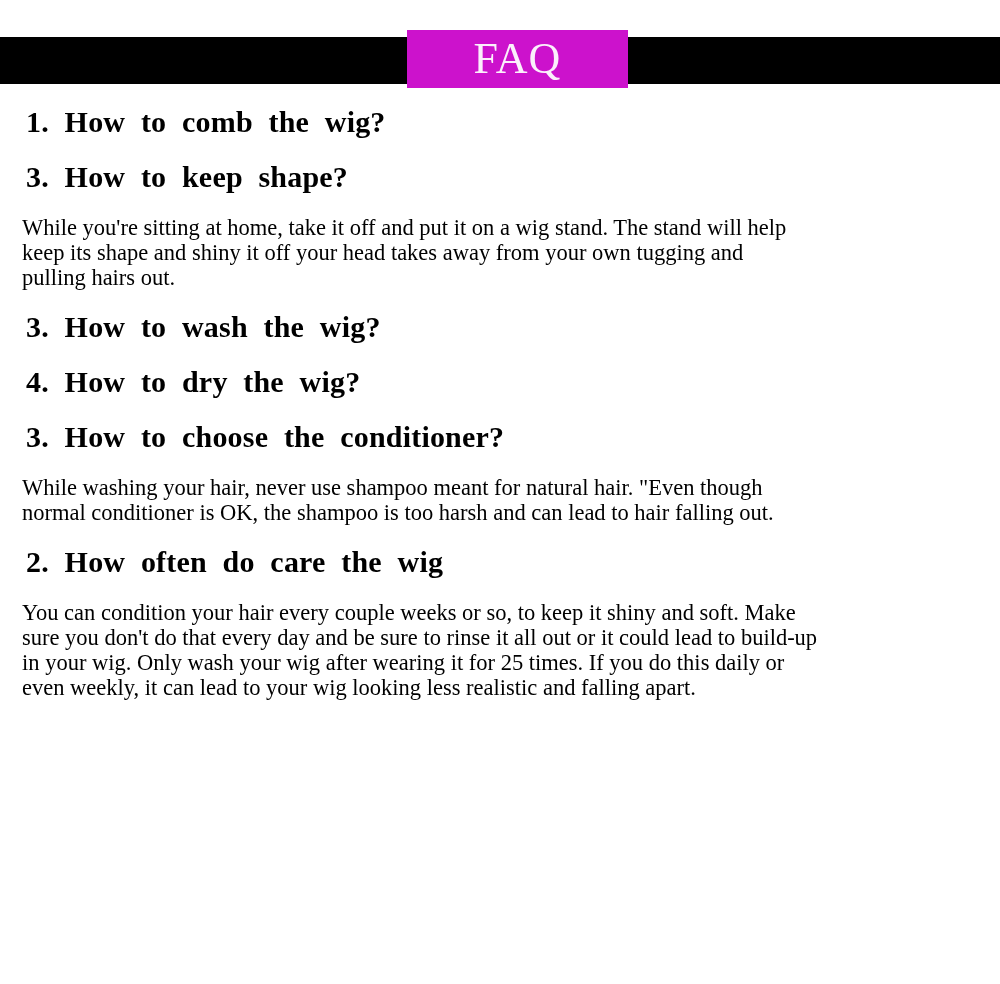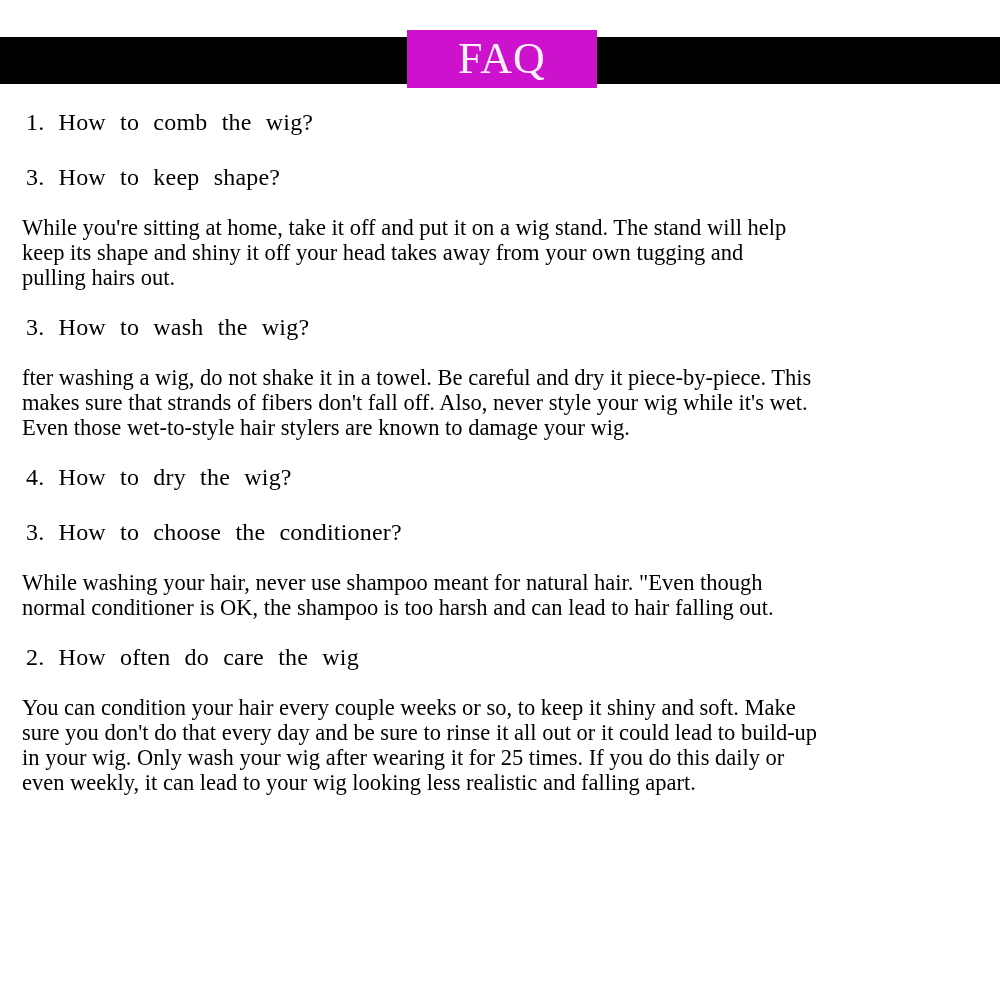--- a/index.html
+++ b/index.html
@@ -23,37 +23,37 @@
     left: 0;
     top: 37px;
     width: 100%;
     height: 47px;
     background: #000000;
   }
   .faq-box {
     position: absolute;
     left: 407px;
     top: 30px;
-    width: 190px;
+    width: 221px;
     height: 58px;
     background: #CC12CC;
     color: #FBEFFB;
     display: flex;
     align-items: center;
     justify-content: center;
     font-size: 44px;
     line-height: 1;
     letter-spacing: 1px;
   }
   .content {
     padding: 17px 20px 0 22px;
   }
   .question {
-    font-size: 24px;
-    font-weight: normal;
+    font-size: 30px;
+    font-weight: bold;
     line-height: 34px;
     margin: 0 0 21px 0;
     padding-left: 4px;
     word-spacing: 8px;
     letter-spacing: 0.2px;
   }
   .answer {
     font-size: 22.5px;
     line-height: 25px;
     margin: 0 0 20px 0;
@@ -78,23 +78,20 @@
 
   <div>
     <h2 class="question">3. How to keep shape?</h2>
     <p class="answer">While you're sitting at home, take it off and put it on a wig stand. The stand will help
 keep its shape and shiny it off your head takes away from your own tugging and
 pulling hairs out.</p>
   </div>
 
   <div>
     <h2 class="question">3. How to wash the wig?</h2>
-    <p class="answer">fter washing a wig, do not shake it in a towel. Be careful and dry it piece-by-piece. This
-makes sure that strands of fibers don't fall off. Also, never style your wig while it's wet.
-Even those wet-to-style hair stylers are known to damage your wig.</p>
   </div>
 
   <div>
     <h2 class="question">4. How to dry the wig?</h2>
   </div>
 
   <div>
     <h2 class="question">3. How to choose the conditioner?</h2>
     <p class="answer">While washing your hair, never use shampoo meant for natural hair. "Even though
 normal conditioner is OK, the shampoo is too harsh and can lead to hair falling out.</p>

